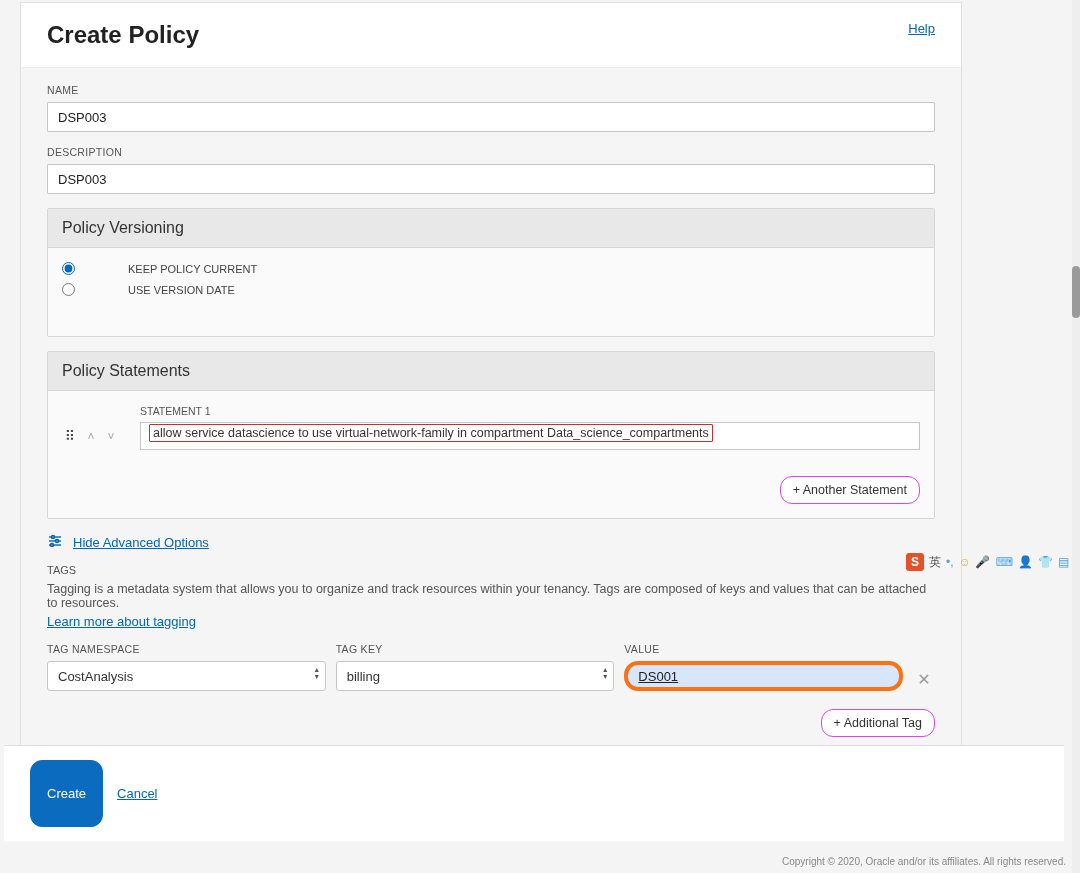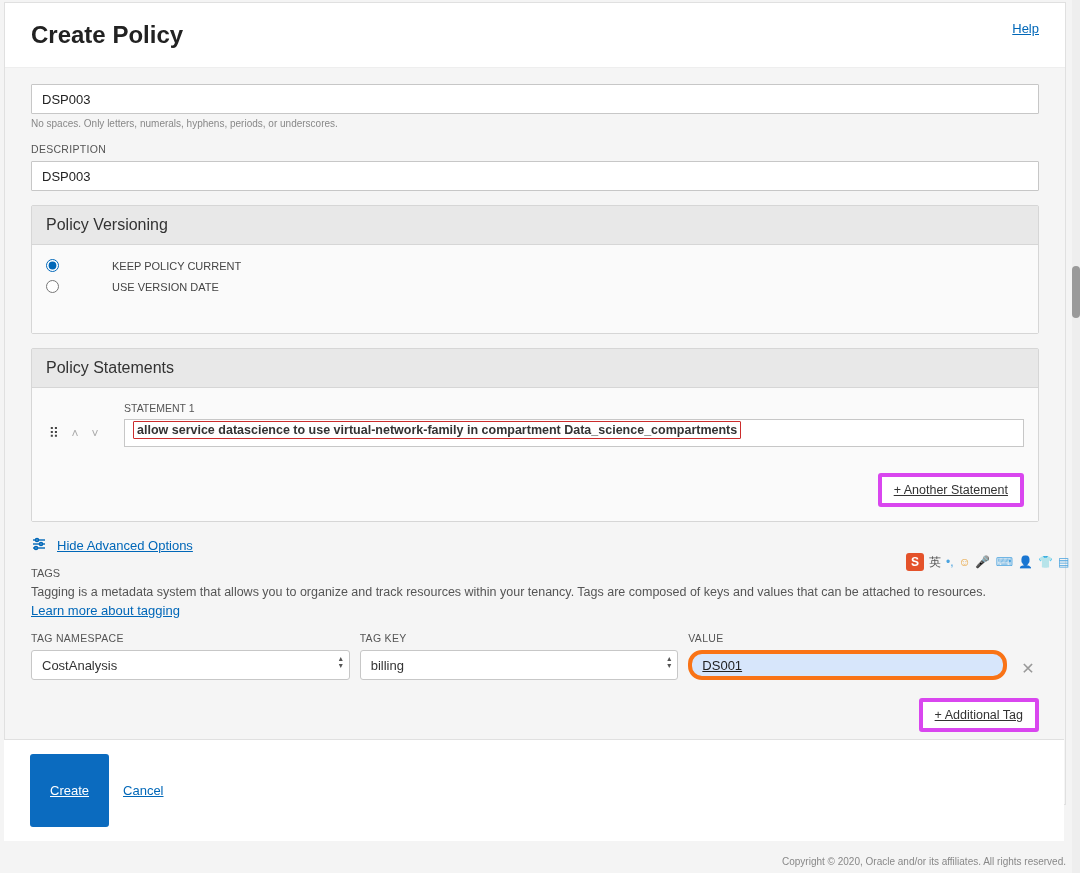--- a/index.html
+++ b/index.html
@@ -1,40 +1,40 @@
 <!DOCTYPE html>
 <html><head>
 <meta charset="utf-8">
 <style>
   * { box-sizing: border-box; margin: 0; padding: 0; font-family: Arial, Helvetica, sans-serif; }
   body { background: #f4f4f4; font-size: 13px; color: #333; width: 1080px; height: 873px; overflow: hidden; position: relative; }
-  .page { width: 1062px; background: #f9a8d4; border: 1px solid #e0e0e0; margin-left: 4px; margin-top: 2px; }
+  .page { width: 942px; background: #f9a8d4; border: 1px solid #e0e0e0; margin-left: 20px; margin-top: 2px; }
   .header { display: flex; justify-content: space-between; align-items: flex-start; padding: 18px 26px 18px 26px; background: #fff; border-bottom: 1px solid #eee; }
   .header h1 { font-size: 24px; font-weight: 600; color: #222; }
   .header a { color: #0067b8; font-size: 13px; text-decoration: underline; }
   .body { padding: 16px 26px 12px 26px; background: #f5f5f5; }
   .field-label { font-size: 10.5px; color: #555; letter-spacing: 0.3px; margin-bottom: 6px; display: block; }
   .text-input { width: 100%; height: 30px; border: 1px solid #c7c7c7; border-radius: 1px; padding: 0 10px; font-size: 13px; color: #222; background: #fff; }
   .hint { font-size: 10px; color: #888; margin-top: 4px; }
   .field-group { margin-bottom: 14px; }
   .panel { border: 1px solid #d6d6d6; border-radius: 2px; margin-bottom: 14px; background: #fafafa; }
   .panel-header { background: #e8e8e8; padding: 10px 14px; font-size: 16px; color: #333; border-bottom: 1px solid #d6d6d6; }
   .panel-body { padding: 14px; background: #fafafa; }
   .radio-row { display: flex; align-items: center; margin-bottom: 8px; }
   .radio-row input[type=radio] { accent-color: #0067b8; margin-right: 8px; width: 13px; height: 13px; }
   .radio-row label { font-size: 11px; color: #444; padding-left: 45px; }
   .stmt-row { display: flex; align-items: center; gap: 8px; }
   .drag-handle { color: #444; width: 16px; text-align: center; cursor: grab; font-size: 14px; }
   .arrow { color: #aaa; width: 14px; text-align: center; font-size: 12px; }
   .stmt-col { flex: 1; }
   .stmt-label { font-size: 10.5px; color: #555; margin-bottom: 5px; margin-left: 0; }
-  .stmt-input { width: 100%; height: 28px; border: 1px solid #c7c7c7; padding: 0 8px; font-size: 12.5px; background: #fff; display: flex; align-items: center; font-weight: bold; }
+  .stmt-input { width: 100%; height: 28px; border: 1px solid #c7c7c7; padding: 0 8px; font-size: 12.5px; background: #fff; display: flex; align-items: center; }
   .stmt-input.wrap { display:block; height: 28px; }
   .stmt-highlight { display:inline-block; border: 1.5px solid #cb2c2c; border-radius: 1px; padding: 1px 3px; margin: 1px 0; }
-  .btn { display: inline-block; padding: 6px 12px; border: 4px solid #d946ef; border-radius: 3px; background: #fff; font-size: 12.5px; color: #333; cursor: pointer; text-decoration: underline; }
+  .btn { display: inline-block; padding: 6px 12px; border: 1px solid #d946ef; border-radius: 12px; background: #fff; font-size: 12.5px; color: #333; cursor: pointer; }
   .btn-right { float: right; }
   .btn-primary { background: #0b6bbf; border-color: #0b6bbf; color: #fff; font-size: 13px; padding: 25px 16px; }
   .link { color: #0067b8; text-decoration: underline; cursor: pointer; font-size: 13px; }
   .adv-row { display: flex; align-items: center; gap: 10px; margin: 14px 0 12px 0; }
   .adv-icon { color: #0067b8; font-size: 15px; }
   .tags-label { font-size: 11px; color: #555; margin-bottom: 6px; }
   .tags-desc { font-size: 12.5px; color: #555; margin-bottom: 4px; }
   .tag-row { display: flex; gap: 10px; align-items: flex-end; margin-top: 6px; }
   .tag-col { flex: 1; display: flex; flex-direction: column; }
   .select { width: 100%; height: 30px; border: 1px solid #c7c7c7; border-radius: 3px; padding: 0 24px 0 10px; font-size: 13px; background: #fff; position: relative; display: flex; align-items: center; }
@@ -60,22 +60,22 @@
 
 <div class="page">
   <div class="header">
     <h1>Create Policy</h1>
     <a href="#">Help</a>
   </div>
 
   <div class="body">
 
     <div class="field-group">
+      <span class="field-label">NAME</span>
       <input class="text-input" value="DSP003" style="">
-      <div class="hint">No spaces. Only letters, numerals, hyphens, periods, or underscores.</div>
     </div>
 
     <div class="field-group">
       <span class="field-label">DESCRIPTION</span>
       <input class="text-input" value="DSP003" style="">
     </div>
 
     <div class="panel">
       <div class="panel-header">Policy Versioning</div>
       <div class="panel-body">

